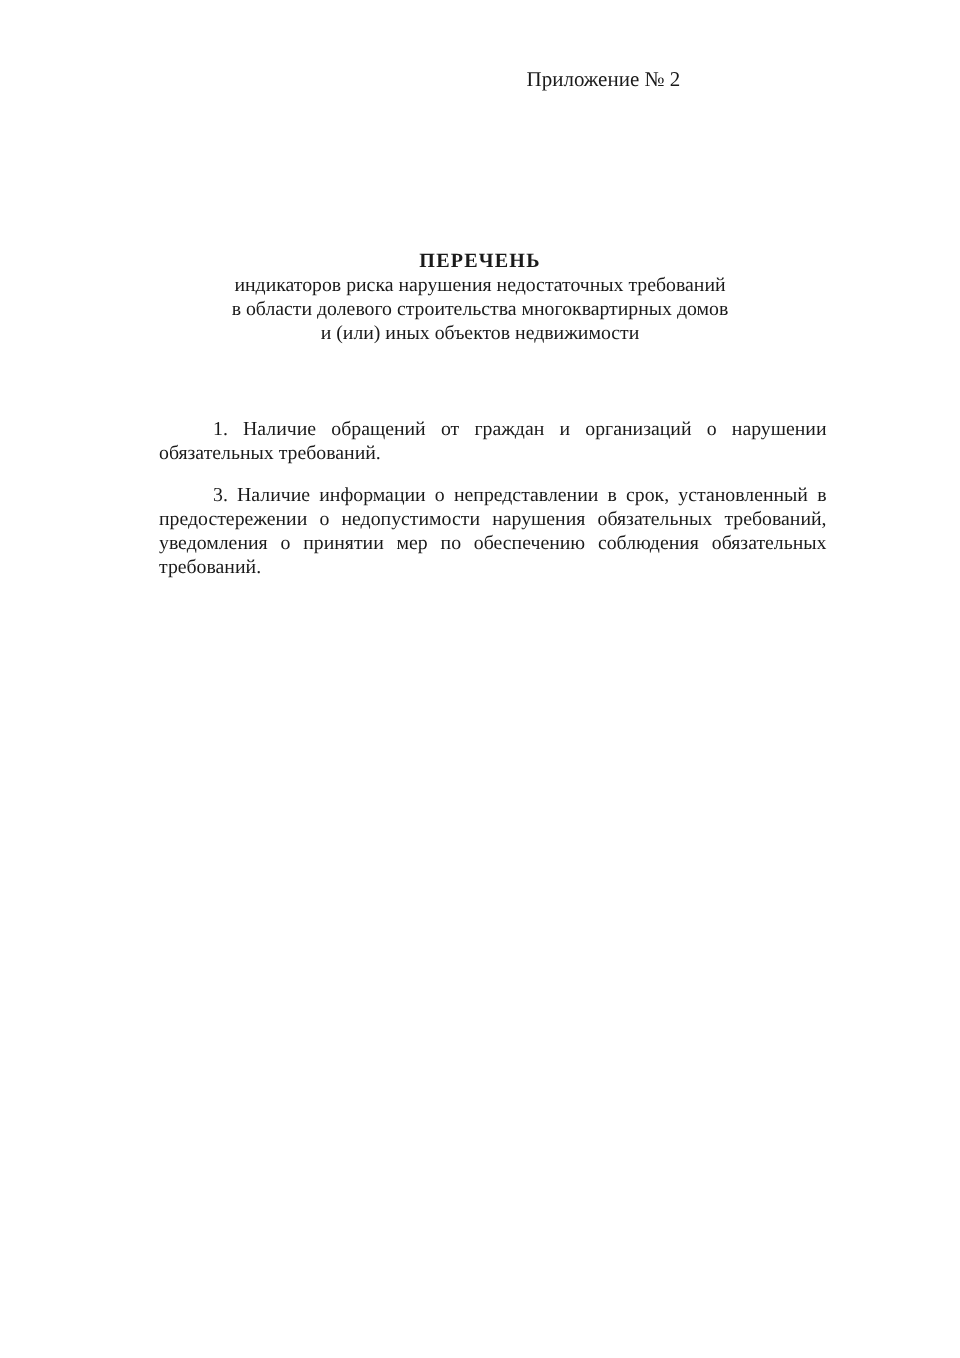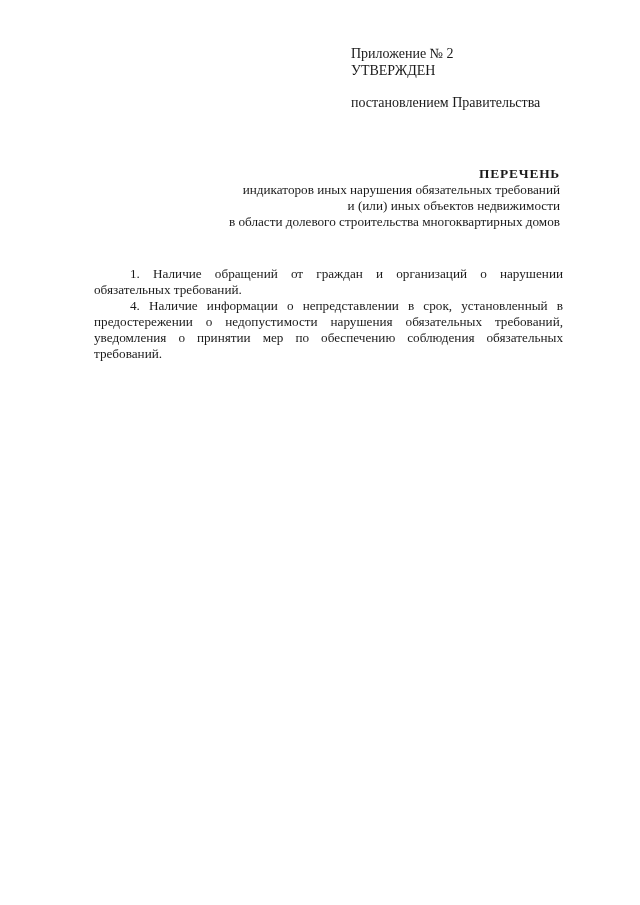--- a/index.html
+++ b/index.html
@@ -1,41 +1,39 @@
 <!DOCTYPE html>
 <html><head>
   <meta charset="utf-8">
   <style>
     html, body { margin: 0; padding: 0; background: #ffffff; }
     body { width: 640px; height: 905px; position: relative; overflow: hidden;
            font-family: "Liberation Serif", "DejaVu Serif", serif; color: #1a1a1a; }
     .approval { position: absolute; left: 351px; top: 46px; font-size: 14px; line-height: 16.5px; }
     .approval div { white-space: nowrap; }
     .approval .gap { height: 16px; }
-    .title-block { position: absolute; left: 80px; width: 480px; top: 166px; text-align: right;
+    .title-block { position: absolute; left: 80px; width: 480px; top: 166px; text-align: center;
                    font-size: 13.2px; line-height: 16px; }
     .title-block .heading { font-weight: bold; letter-spacing: 0.8px; font-size: 13.4px; }
     .title-block div { white-space: nowrap; }
     .body { position: absolute; left: 94px; width: 469px; top: 266px; font-size: 13.2px; line-height: 16px;
             text-align: justify; }
-    .body p { margin: 0; text-indent: 36px; text-align: justify; }
+    .body p { margin: 12px; text-indent: 36px; text-align: justify; }
   </style>
 </head>
 <body>
 
 <div class="approval">
   <div>Приложение № 2</div>
-  <div>УТВЕРЖДЕН</div>
   <div class="gap"></div>
-  <div>постановлением Правительства</div>
 </div>
 
 <div class="title-block">
   <div class="heading">ПЕРЕЧЕНЬ</div>
-  <div>индикаторов иных нарушения обязательных требований</div>
+  <div>индикаторов риска нарушения недостаточных требований</div>
+  <div>в области долевого строительства многоквартирных домов</div>
   <div>и (или) иных объектов недвижимости</div>
-  <div>в области долевого строительства многоквартирных домов</div>
 </div>
 
 <div class="body">
   <p>1. Наличие обращений от граждан и организаций о нарушении обязательных требований.</p>
-  <p>4. Наличие информации о непредставлении в срок, установленный в предостережении о недопустимости нарушения обязательных требований, уведомления о принятии мер по обеспечению соблюдения обязательных требований.</p>
+  <p>3. Наличие информации о непредставлении в срок, установленный в предостережении о недопустимости нарушения обязательных требований, уведомления о принятии мер по обеспечению соблюдения обязательных требований.</p>
 </div>
 
 </body></html>

